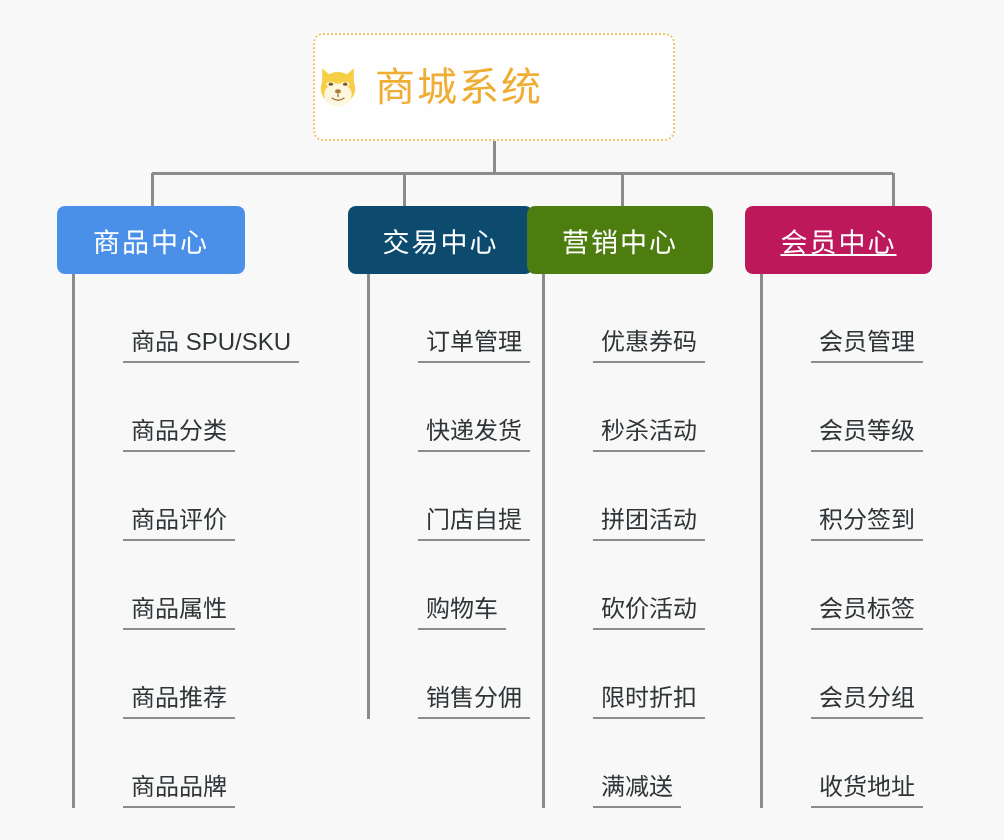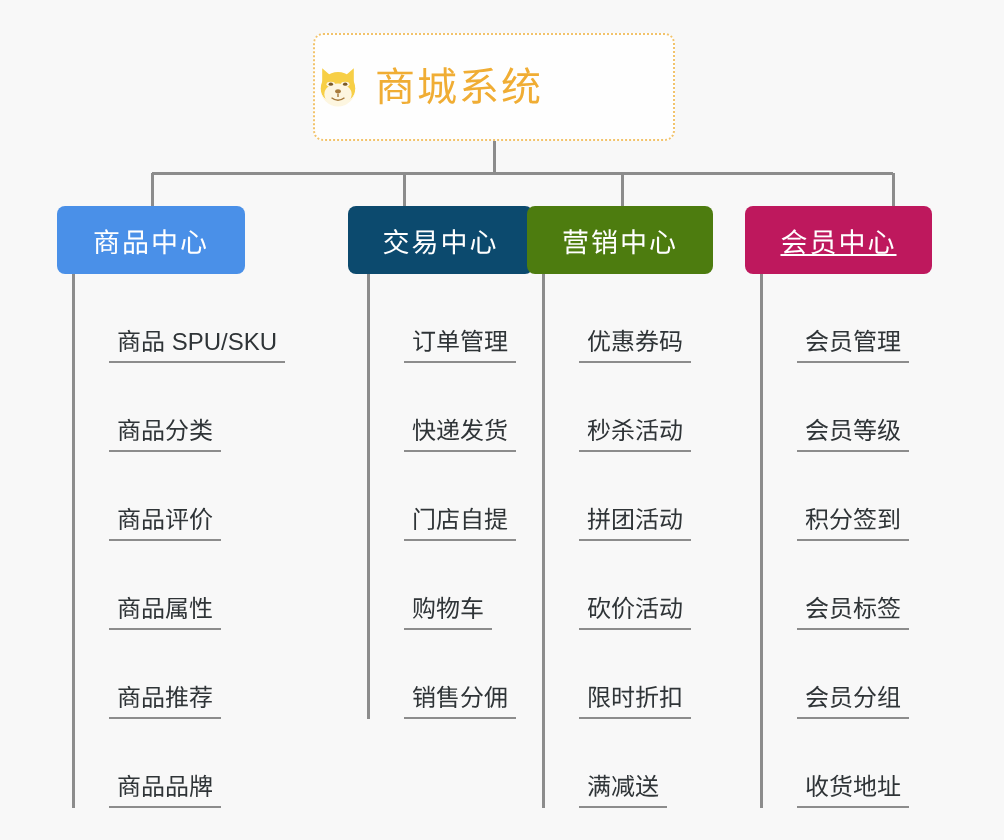--- a/index.html
+++ b/index.html
@@ -82,21 +82,21 @@
     position: absolute;
     top: 274px;
   }
   .leaf-item {
     position: relative;
     height: 89px;
     box-sizing: border-box;
     display: flex;
     align-items: flex-end;
     border-left: 3px solid #8c8c8c;
-    padding-left: 42px;
+    padding-left: 56px;
   }
   .leaf-label {
     font-size: 24px;
     line-height: 1.05;
     color: #2f3437;
     white-space: nowrap;
     padding: 0 8px 7px 0;
     border-bottom: 2px solid #8c8c8c;
     margin-left: -8px;
     padding-left: 8px;

